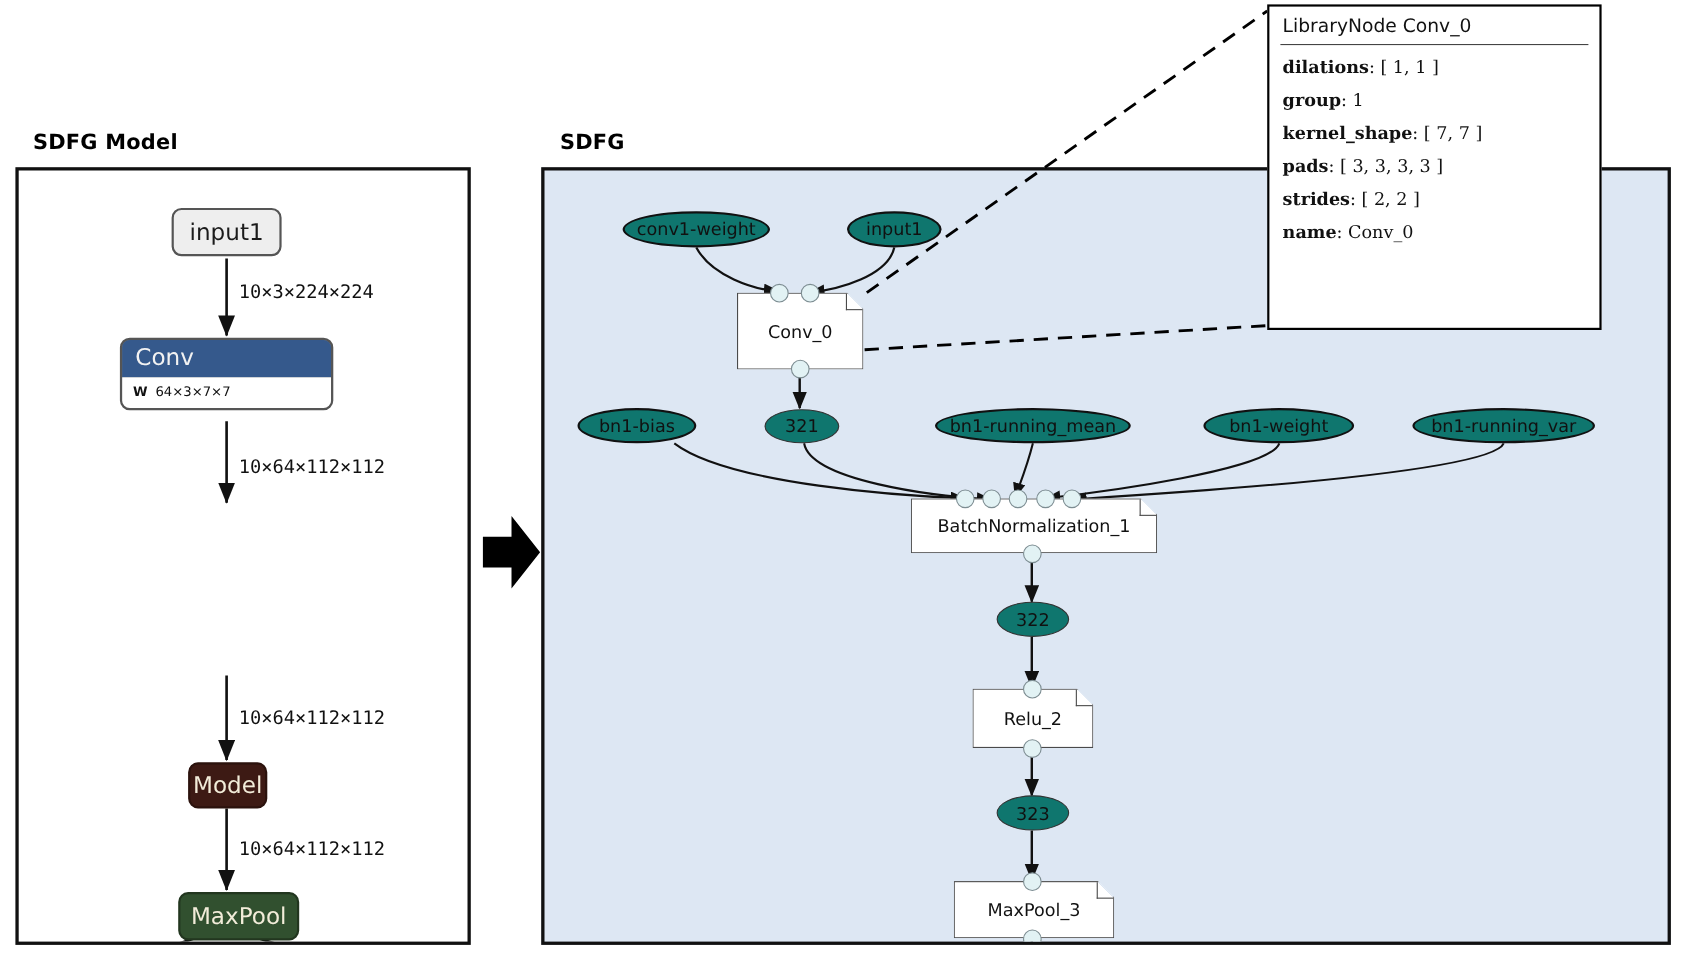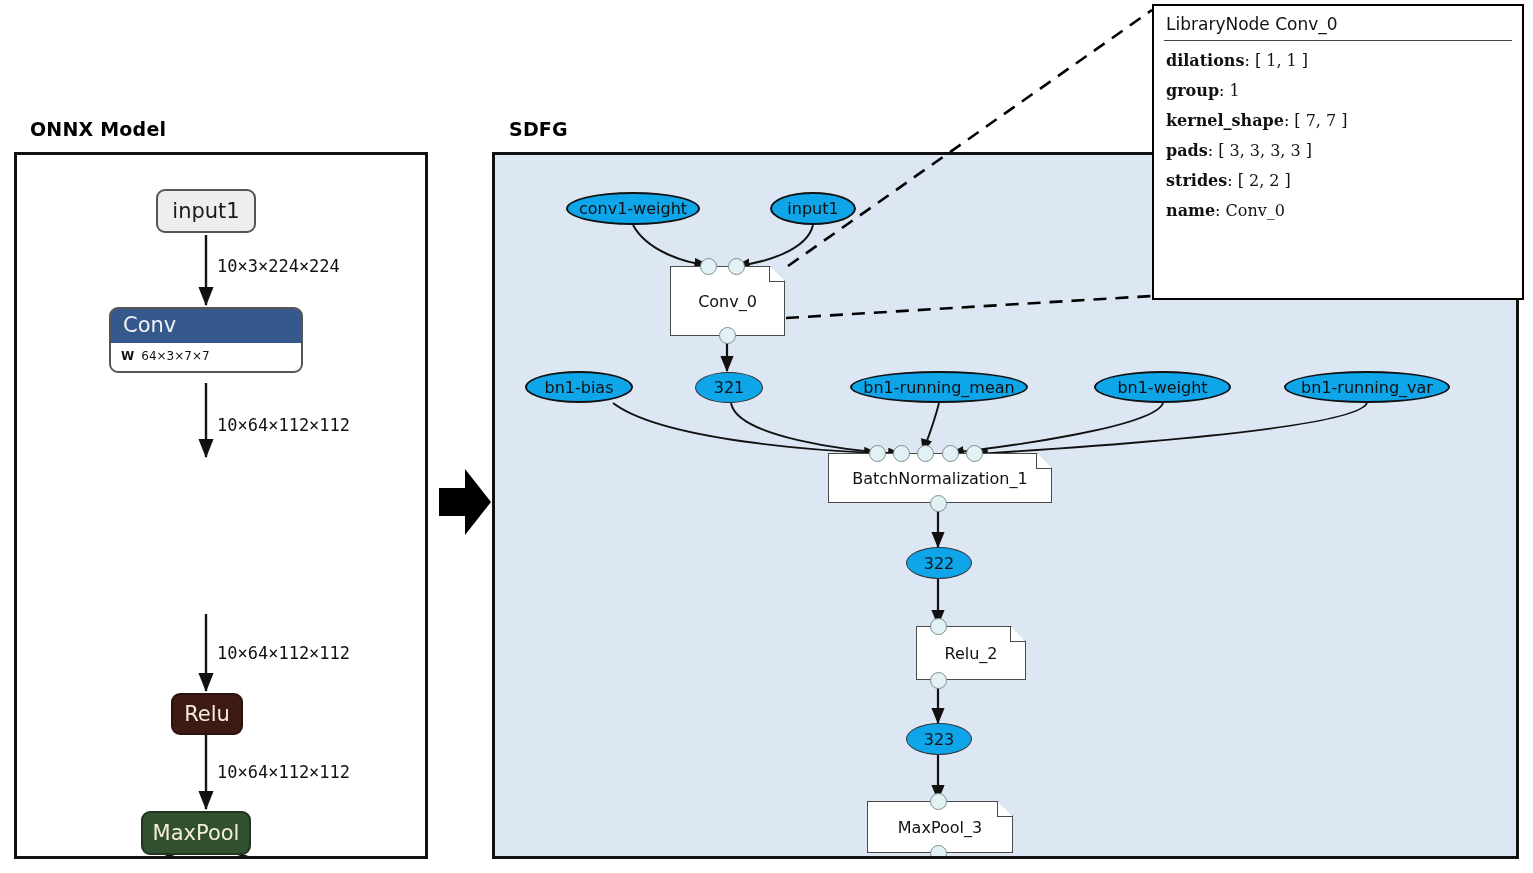--- a/index.html
+++ b/index.html
@@ -33,51 +33,51 @@
   .onnx-box .rows .r{font-size:12px;color:#111;line-height:1.42;white-space:nowrap;}
   .onnx-box .rows .r b{font-weight:bold;}
   .onnx-box .rows .r span.v{font-family:"DejaVu Sans","Liberation Sans",sans-serif;
                             font-weight:normal;margin-left:7px;}
 
   .edge-label{position:absolute;font-family:"DejaVu Sans Mono","Liberation Mono",monospace;
               font-size:17px;color:#111;white-space:nowrap;}
 
   
   .sd-access{position:absolute;display:flex;align-items:center;justify-content:center;
-             border:2.5px solid #111;border-radius:50%;background:#0ea5e9;font-size:16px;
+             border:2.5px solid #111;border-radius:50%;background:#0f766e;font-size:16px;
              color:#111;box-sizing:border-box;white-space:nowrap;}
   .sd-scalar{border-width:1.6px;border-color:#333;}
 
   .sd-lib{position:absolute;background:#fff;border:1.8px solid #4a4a4a;box-sizing:border-box;
           display:flex;align-items:center;justify-content:center;font-size:16px;color:#111;
           clip-path:polygon(0 0, calc(100% - 15px) 0, 100% 15px, 100% 100%, 0 100%);}
   .sd-lib .fold{position:absolute;right:0;top:0;width:15px;height:15px;
                 background:linear-gradient(to bottom left,#dde7f3 50%,transparent 50%);
                 border-left:1.5px solid #4a4a4a;border-bottom:1.5px solid #4a4a4a;
                 box-sizing:border-box;}
   .conn{position:absolute;width:17px;height:17px;border-radius:50%;
         background:#e2f2f4;border:1.4px solid #7d8d92;box-sizing:border-box;}
 
   
-  #tooltip{position:absolute;left:1152px;top:4px;width:372px;height:296px;background:#fff;
+  #tooltip{position:absolute;left:1152px;top:4px;width:304px;height:296px;background:#fff;
            border:2px solid #000;box-sizing:border-box;padding:6px 10px 0 10px;z-index:40;}
   #tooltip .tt-title{font-size:17px;color:#111;padding:2px 0 6px 2px;
                      font-family:"DejaVu Sans","Liberation Sans",sans-serif;}
   #tooltip .tt-rule{border-bottom:1.5px solid #444;margin:0 0 4px 0;}
   #tooltip .tt-row{font-family:"DejaVu Serif","Liberation Serif",serif;font-size:16px;
                    color:#111;padding:5.5px 0 5.5px 2px;white-space:nowrap;}
   #tooltip .tt-row b{font-weight:bold;}
   #tooltip .tt-row .tv{margin-left:5px;}
 
   #arrow-between{position:absolute;left:437px;top:466px;width:56px;height:72px;}
 </style>
 </head>
 <body>
 
-<div class="panel-title" style="left:30px;top:118px;">ONNX Model</div>
+<div class="panel-title" style="left:30px;top:118px;">SDFG Model</div>
 <div class="panel-title" style="left:509px;top:118px;">SDFG</div>
 
 <div id="onnx-panel">
 
   <svg class="svg-layer">
     <defs>
       <marker id="ar" markerWidth="10" markerHeight="10" refX="7.6" refY="3.2" orient="auto" markerUnits="strokeWidth">
         <path d="M0,0 L8,3.2 L0,6.4 z" fill="#111"></path>
       </marker>
     </defs>
@@ -102,24 +102,24 @@
     <div class="hdr conv">Conv</div>
     <div class="rows">
       <div class="r">
         <b>W</b><span class="v">64×3×7×7</span>
       </div>
     </div>
   </div>
 
 
   <div class="onnx-node onnx-simple onnx-relu" style="left:154px;top:538px;width:72px;height:42px;">
-    <span>Relu</span>
-  </div>
-
-  <div class="onnx-node onnx-simple onnx-maxpool" style="left:124px;top:656px;width:110px;height:44px;">
+    <span>Model</span>
+  </div>
+
+  <div class="onnx-node onnx-simple onnx-maxpool" style="left:145px;top:656px;width:110px;height:44px;">
     <span>MaxPool</span>
   </div>
 
   <div class="edge-label" style="left:200px;top:101px;">10×3×224×224</div>
   <div class="edge-label" style="left:200px;top:260px;">10×64×112×112</div>
   <div class="edge-label" style="left:200px;top:488px;">10×64×112×112</div>
   <div class="edge-label" style="left:200px;top:607px;">10×64×112×112</div>
 </div>
 
 <svg id="arrow-between" viewBox="0 0 56 72">
@@ -202,21 +202,21 @@
     <span class="fold"></span>
     <span>BatchNormalization_1</span>
   </div>
   <div class="conn" style="left:374px;top:290px;"></div>
   <div class="conn" style="left:398px;top:290px;"></div>
   <div class="conn" style="left:422px;top:290px;"></div>
   <div class="conn" style="left:447px;top:290px;"></div>
   <div class="conn" style="left:471px;top:290px;"></div>
   <div class="conn" style="left:435px;top:340px;"></div>
 
-  <div class="sd-lib" style="left:389px;top:471px;width:110px;height:54px;margin-left:32px;">
+  <div class="sd-lib" style="left:389px;top:471px;width:110px;height:54px;">
     <span class="fold"></span>
     <span>Relu_2</span>
   </div>
   <div class="conn" style="left:435px;top:463px;"></div>
   <div class="conn" style="left:435px;top:517px;"></div>
 
   <div class="sd-lib" style="left:372px;top:646px;width:146px;height:52px;">
     <span class="fold"></span>
     <span>MaxPool_3</span>
   </div>

